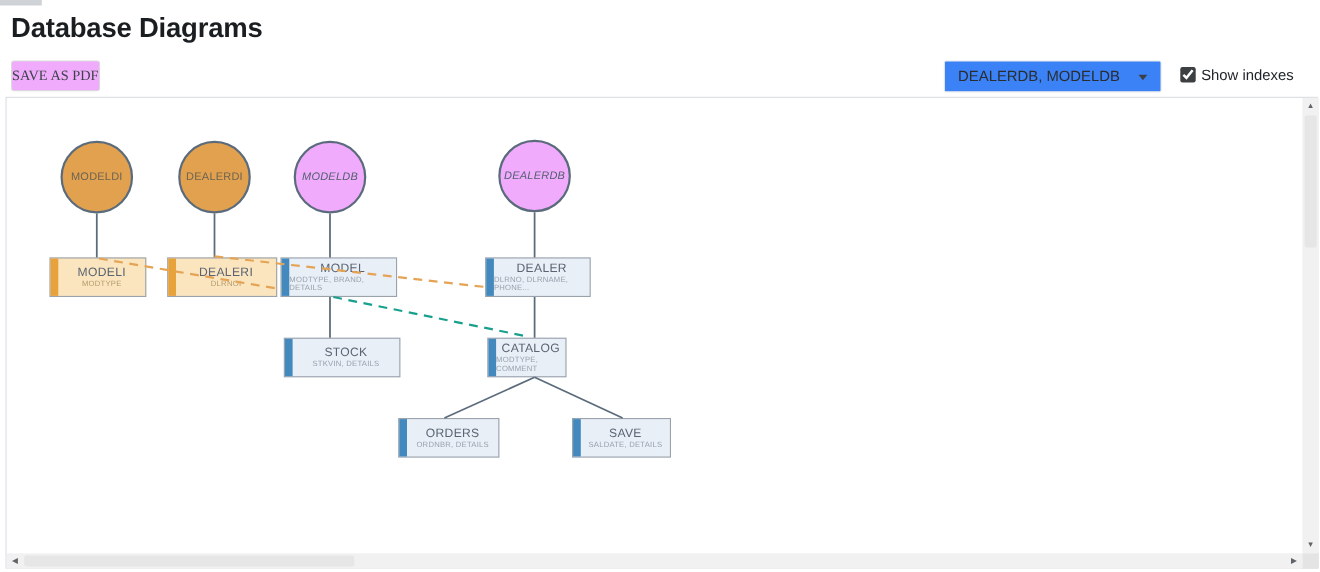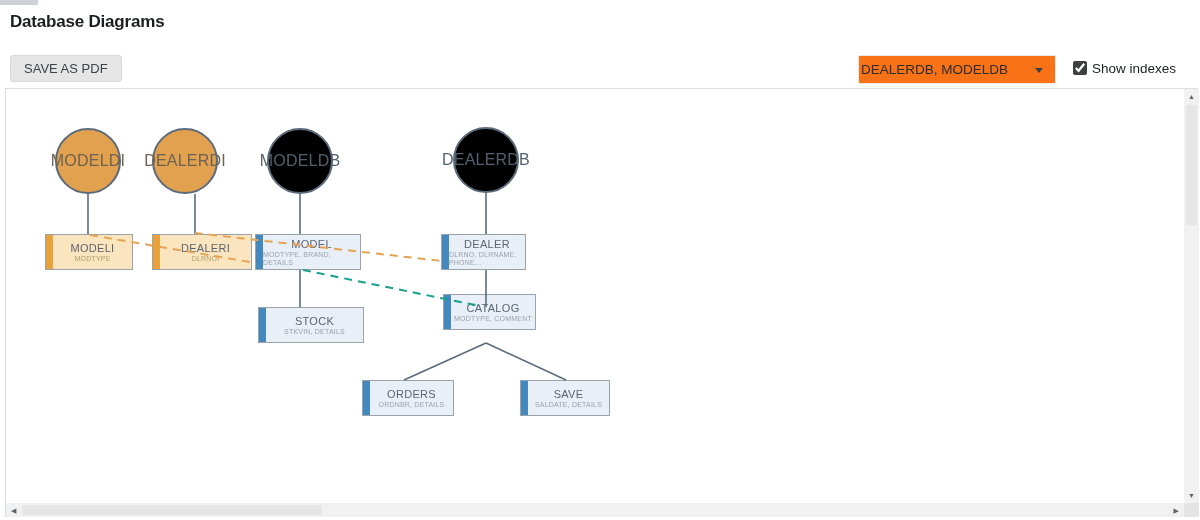--- a/index.html
+++ b/index.html
@@ -1,46 +1,46 @@
 <!DOCTYPE html>
 <html><head>
 <meta charset="utf-8">
 <style>
   * { box-sizing: border-box; margin: 0; padding: 0; }
   html,body { width:1200px; height:520px; overflow:hidden; background:#fff;
               font-family:"Liberation Sans", sans-serif; position:relative; }
 
   
-  .page-title { position:absolute; left:10px; top:12px; font-size:17px; font-weight:700;
+  .page-title { position:absolute; left:10px; top:12px; font-size:25px; font-weight:700;
                 color:#1b1e21; letter-spacing:-0.2px; }
-  .save-btn  { position:absolute; left:10px; top:55px; padding:5px 13px; font-size:13px;
-               color:#3d4349; background:#e5e5e5; border:1px solid #d9d9d9; border-radius:3px;
-               font-family:Liberation Sans, sans-serif; cursor:pointer; }
+  .save-btn  { position:absolute; left:10px; top:55px; padding:5px 0; font-size:13px;
+               color:#3d4349; background:#f0abfc; border:1px solid #d9d9d9; border-radius:3px;
+               font-family:Liberation Serif, serif; cursor:pointer; }
   .db-select { position:absolute; left:858px; top:55px; width:198px; height:29px;
-               background:#f97316; border:1px solid #e7e9ea; border-radius:2px;
-               font-size:13.5px; color:#2a2d30; line-height:27px; padding-left:2px; cursor:pointer; }
+               background:#3b82f6; border:1px solid #e7e9ea; border-radius:2px;
+               font-size:13.5px; color:#2a2d30; line-height:27px; padding-left:12px; cursor:pointer; }
   .db-select .caret { position:absolute; right:12px; top:12px; width:0; height:0;
                border-left:4.5px solid transparent; border-right:4.5px solid transparent;
                border-top:5px solid #3c4043; }
   .chk-wrap  { position:absolute; left:1073px; top:61px; display:flex; align-items:flex-start;
                gap:5px; font-size:13.5px; color:#212529; }
   .chk-wrap input { width:14px; height:14px; accent-color:#3c4043; }
   .edge-artifact { position:absolute; left:0; top:0; width:38px; height:5px; background:#cfd2d6; }
 
   
   .canvas { position:absolute; left:5px; top:88px; width:1193px; height:429px;
             background:#fff; border:1px solid #d9dee3; }
 
   
   .node { position:absolute; z-index:2; }
   .circle { width:66px; height:66px; border-radius:50%; border:2px solid #5b6b7b;
             display:flex; align-items:center; justify-content:center;
-            font-size:16px; color:#565d66; letter-spacing:0.2px; cursor:pointer; }
+            font-size:10px; color:#565d66; letter-spacing:0.2px; cursor:pointer; }
   .circle.orange { background:#e2a14e; color:#6b6353; }
-  .circle.blue   { background:#000000; color:#53606f; }
+  .circle.blue   { background:#f0abfc; color:#53606f;font-style:italic; }
 
   .segbox { border:1px solid #9aa2ab; display:flex; flex-direction:column; align-items:center;
             justify-content:center; height:36px; padding-left:7px; cursor:pointer; }
   .segbox::before { content:""; position:absolute; left:0; top:0; bottom:0; width:7px; }
   .segbox.orange { background:#fae5be; }
   .segbox.orange::before { background:#e8a23c; }
   .segbox.blue   { background:#e9eff7; }
   .segbox.blue::before   { background:#4389be; }
   .seg-title { font-size:11px; line-height:13px; color:#5a6472; letter-spacing:0.3px; }
   .seg-fields { font-size:7px; line-height:8px; letter-spacing:0.2px; }
@@ -83,21 +83,21 @@
 <label class="chk-wrap">
   <input type="checkbox" checked="true" style="">
   <span>Show indexes</span>
 </label>
 
 <div class="canvas"></div>
 
 <div class="node circle orange" style="left:55px;top:128px">
     <span>MODELDI</span>
   </div>
-<div class="node circle orange" style="left:152px;top:128px">
+<div class="node circle orange" style="left:162px;top:128px">
     <span>DEALERDI</span>
   </div>
 <div class="node circle blue" style="left:267px;top:128px">
     <span>MODELDB</span>
   </div>
 <div class="node circle blue" style="left:453px;top:127px">
     <span>DEALERDB</span>
   </div>
 
 <div class="node segbox orange" style="left:45px;top:234px;width:88px">
@@ -105,29 +105,29 @@
   <span class="seg-fields">MODTYPE</span>
 </div>
 <div class="node segbox orange" style="left:152px;top:234px;width:100px">
   <span class="seg-title">DEALERI</span>
   <span class="seg-fields">DLRNOI</span>
 </div>
 <div class="node segbox blue" style="left:255px;top:234px;width:106px">
   <span class="seg-title">MODEL</span>
   <span class="seg-fields">MODTYPE, BRAND, DETAILS</span>
 </div>
-<div class="node segbox blue" style="left:441px;top:234px;width:85px">
+<div class="node segbox blue" style="left:441px;top:234px;width:96px">
   <span class="seg-title">DEALER</span>
   <span class="seg-fields">DLRNO, DLRNAME, PHONE...</span>
 </div>
 <div class="node segbox blue" style="left:258px;top:307px;width:106px">
   <span class="seg-title">STOCK</span>
   <span class="seg-fields">STKVIN, DETAILS</span>
 </div>
-<div class="node segbox blue" style="left:443px;top:294px;width:93px">
+<div class="node segbox blue" style="left:443px;top:307px;width:72px">
   <span class="seg-title">CATALOG</span>
   <span class="seg-fields">MODTYPE, COMMENT</span>
 </div>
 <div class="node segbox blue" style="left:362px;top:380px;width:92px">
   <span class="seg-title">ORDERS</span>
   <span class="seg-fields">ORDNBR, DETAILS</span>
 </div>
 <div class="node segbox blue" style="left:520px;top:380px;width:90px">
   <span class="seg-title">SAVE</span>
   <span class="seg-fields">SALDATE, DETAILS</span>

